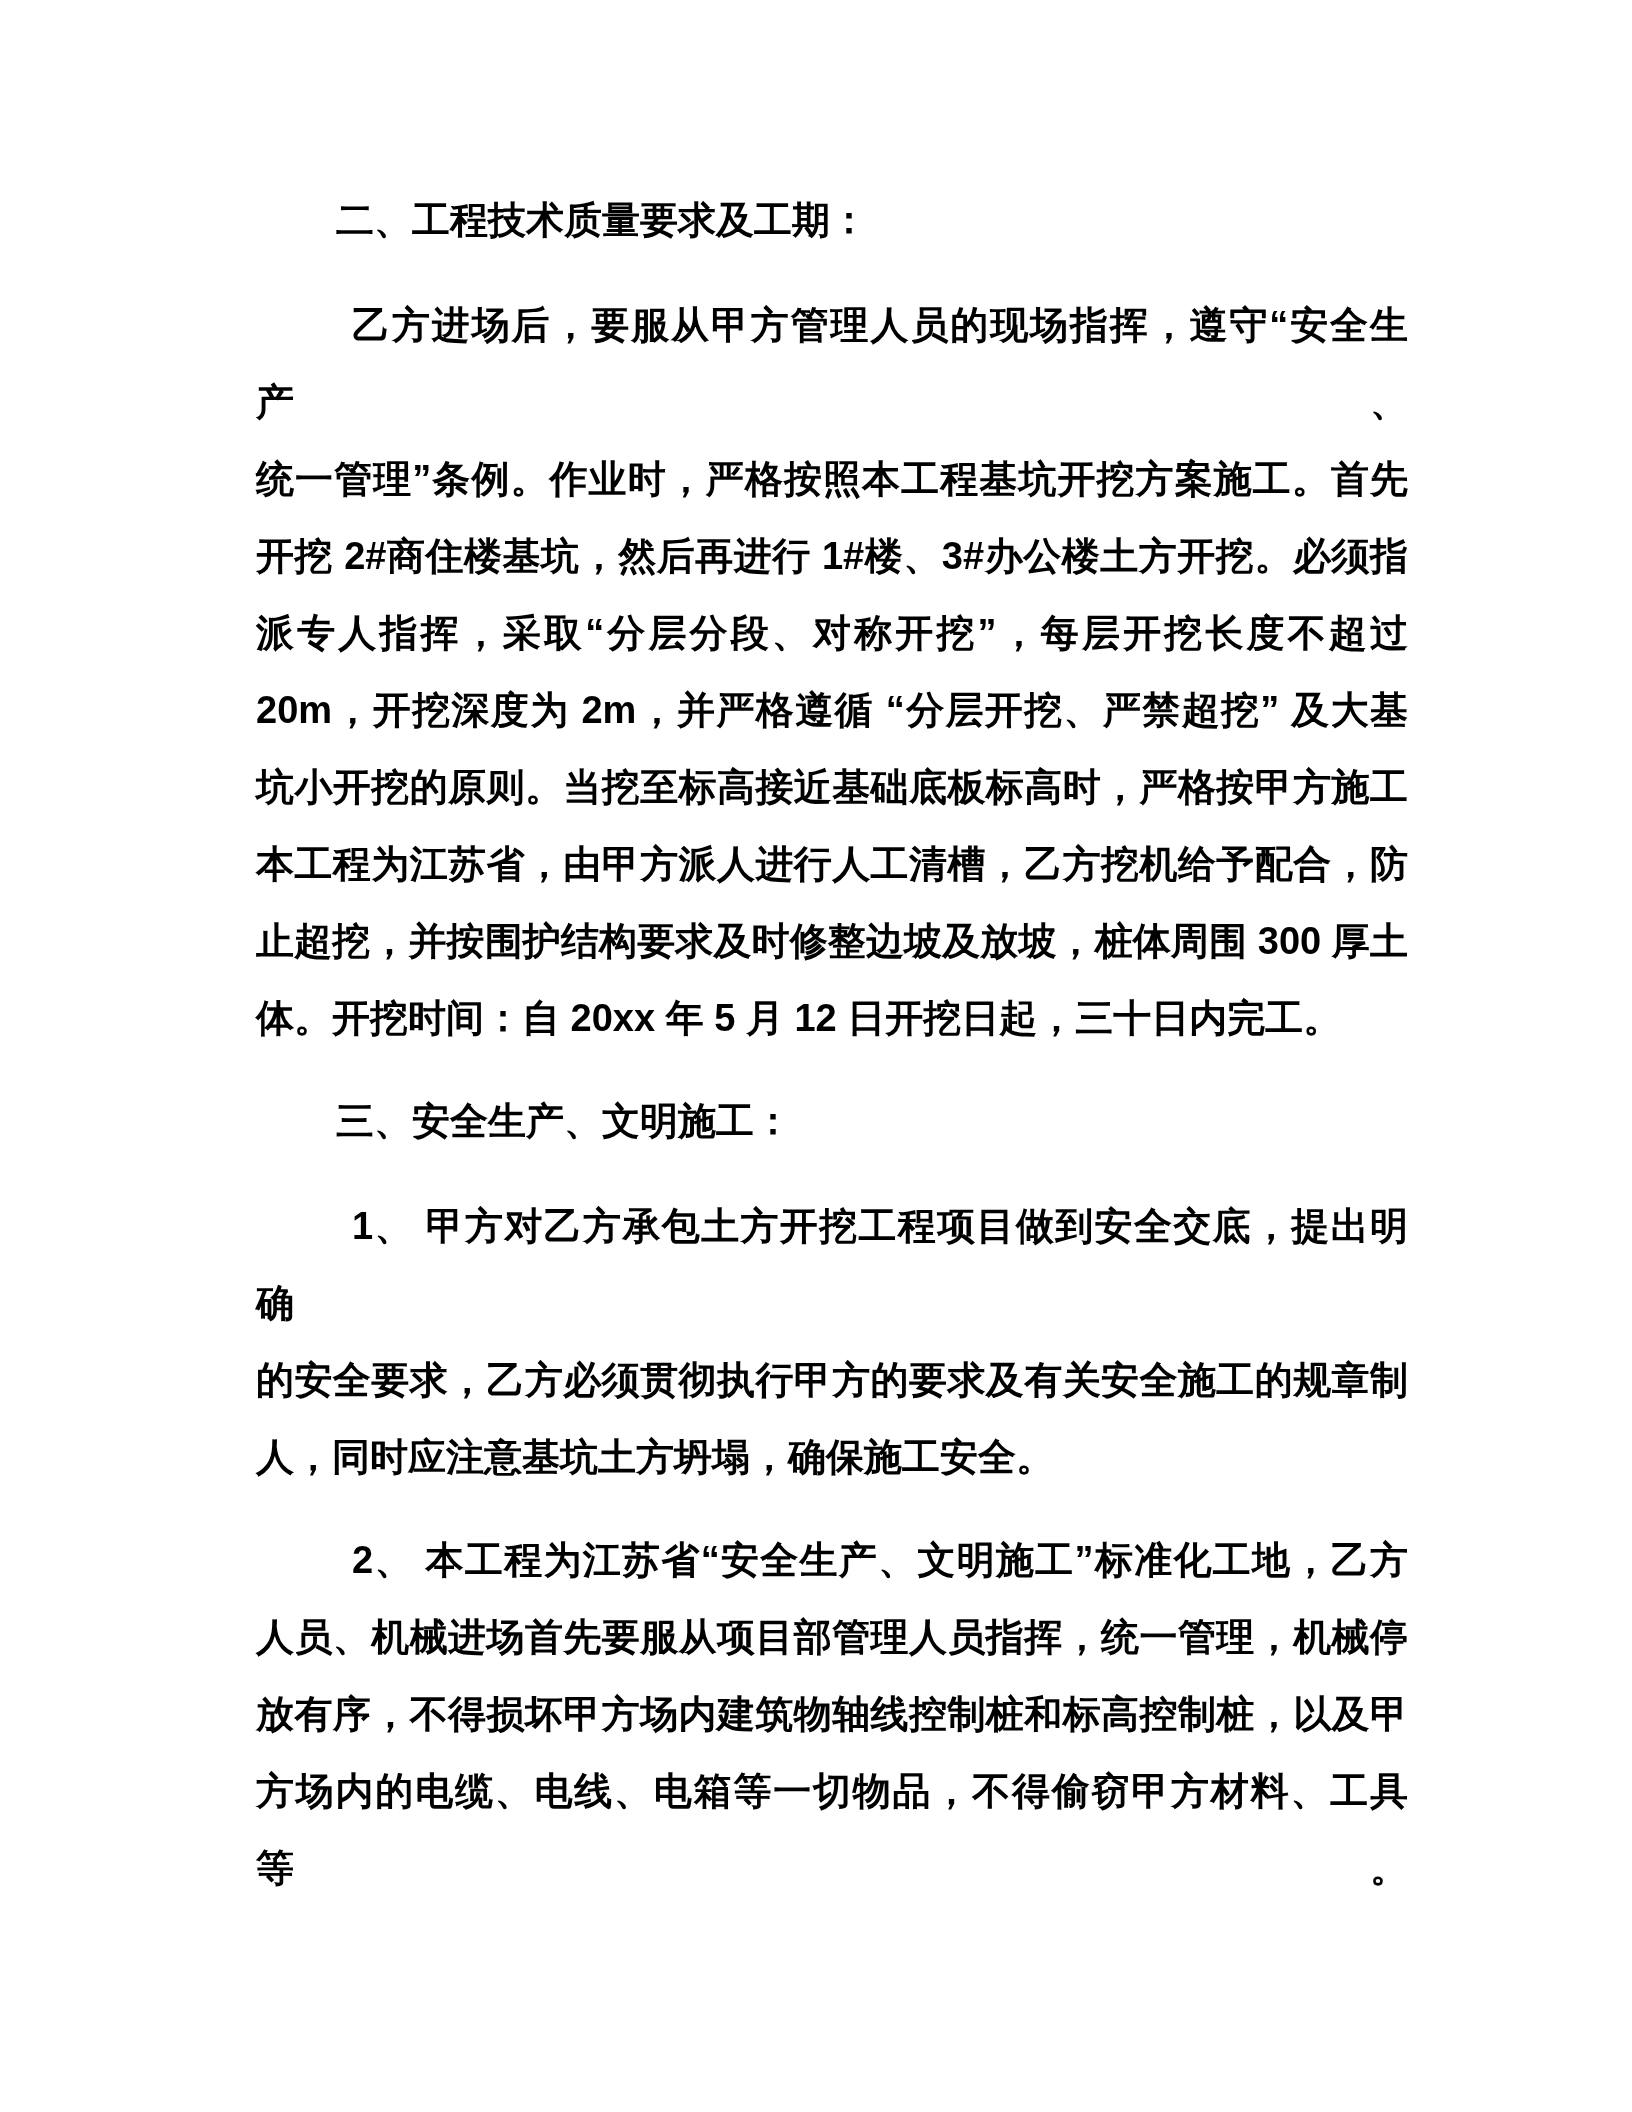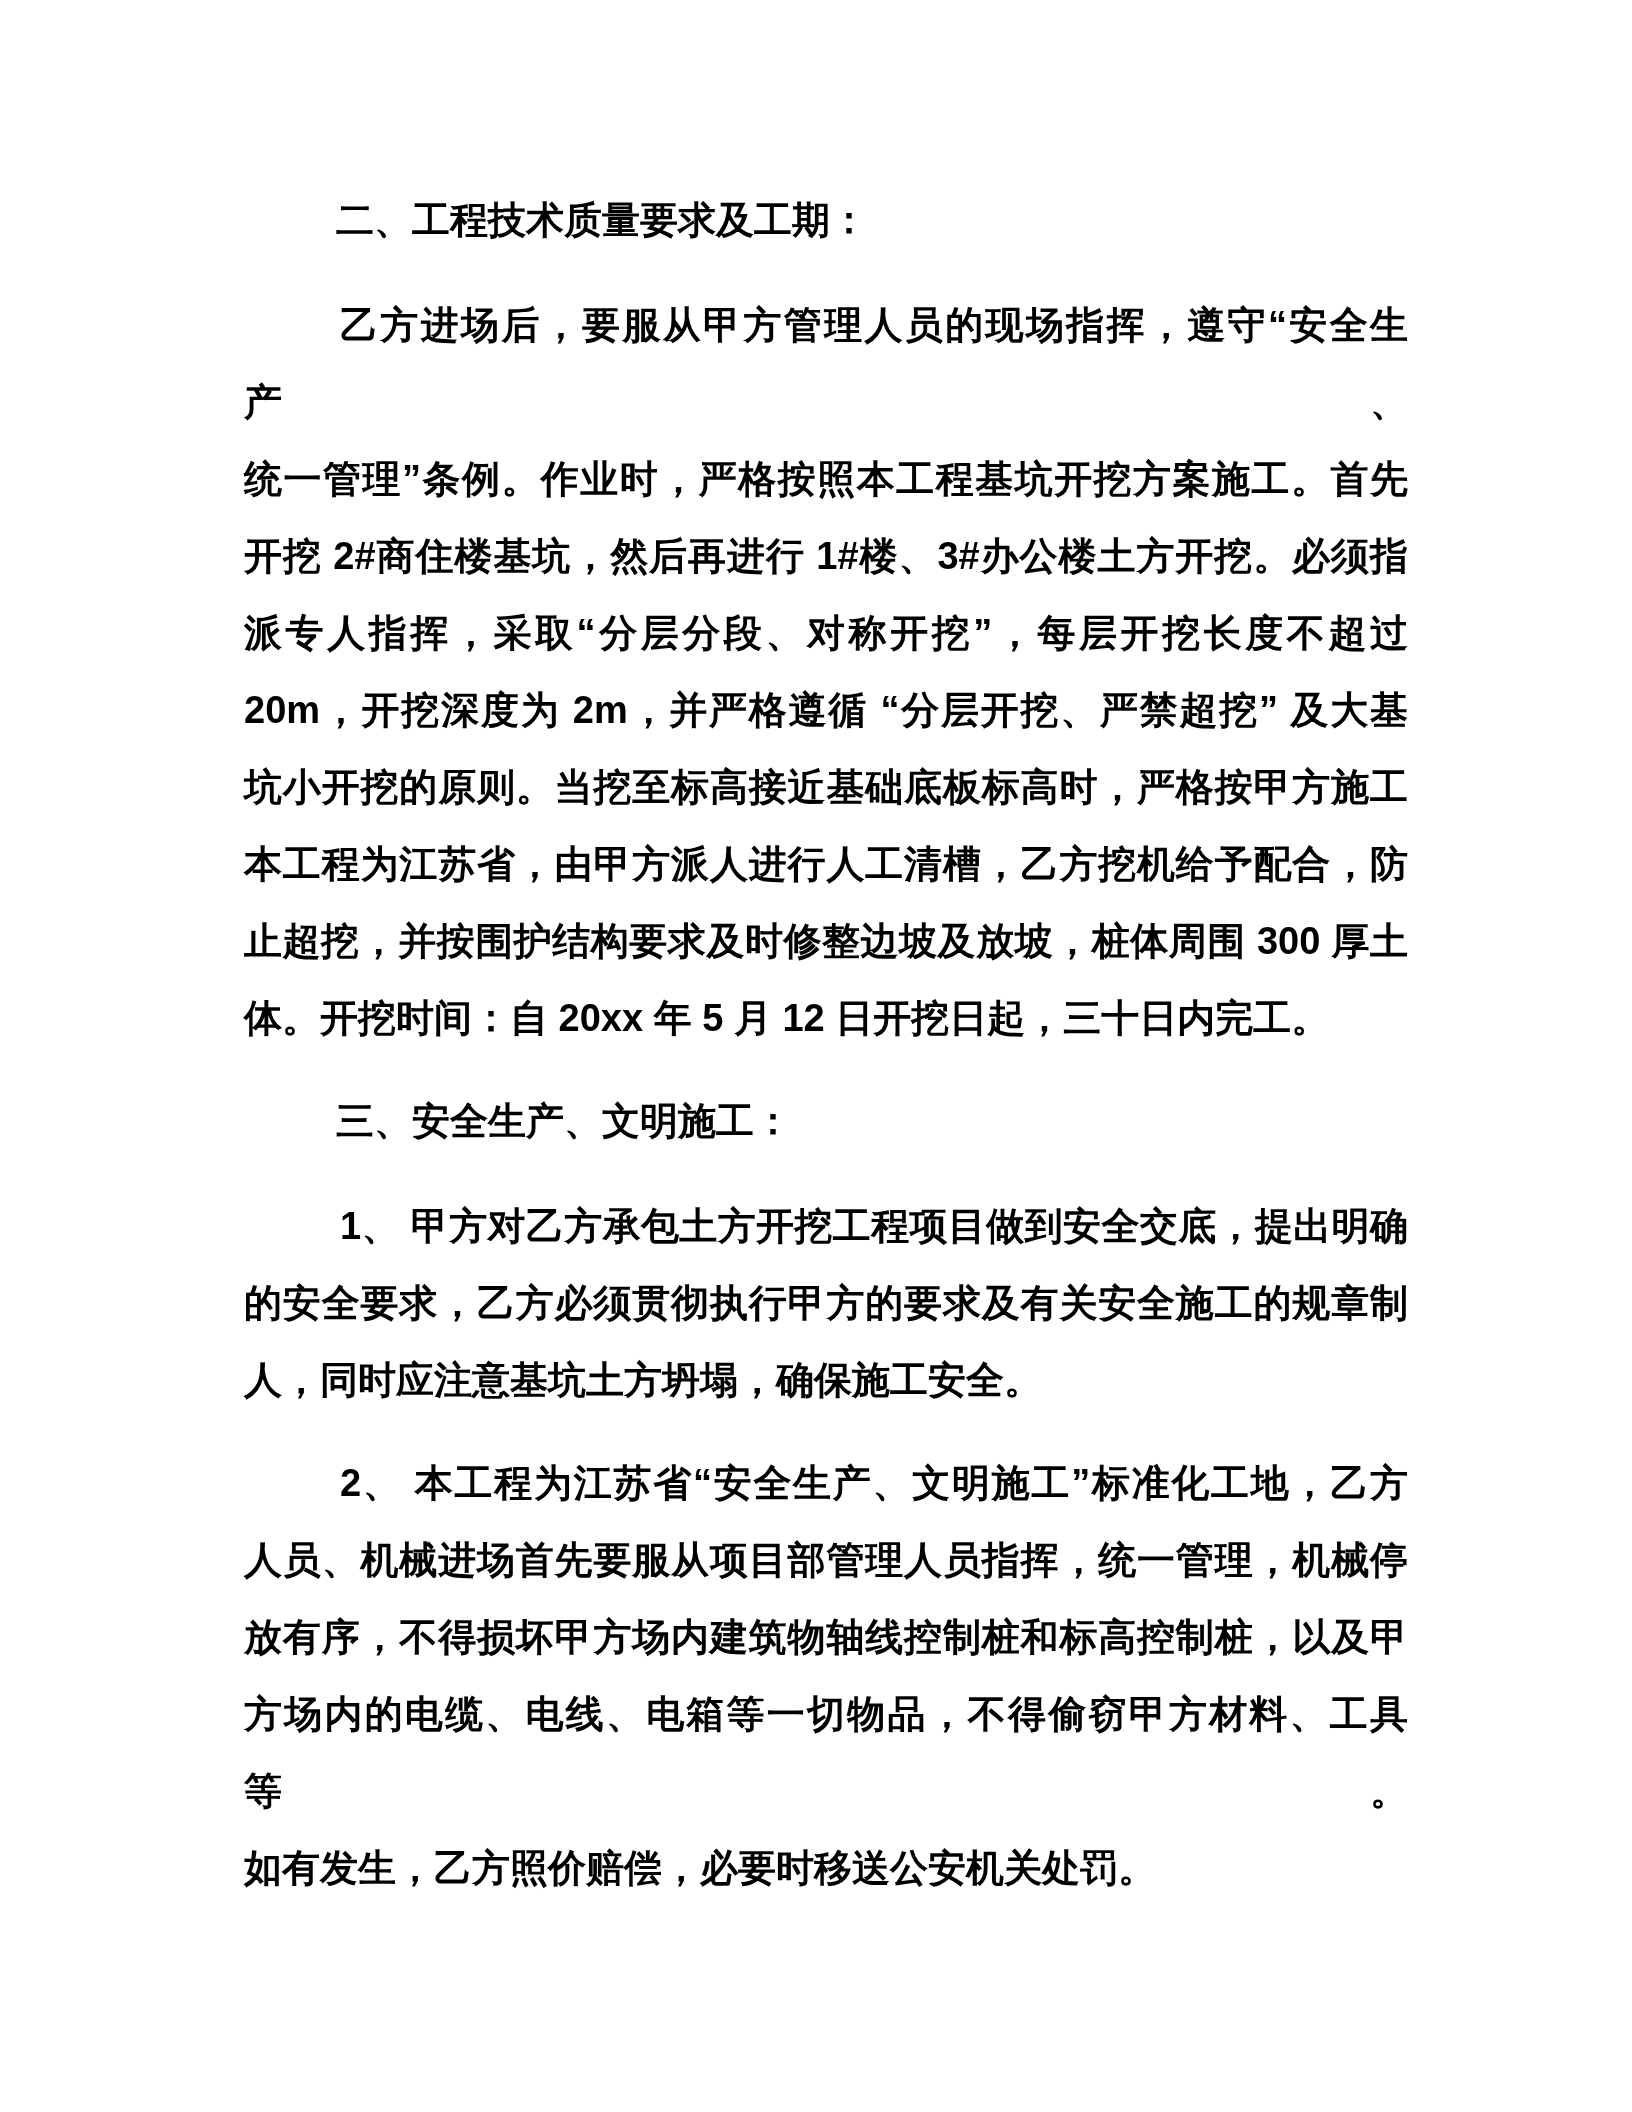--- a/index.html
+++ b/index.html
@@ -31,21 +31,21 @@
     text-align: justify;
     text-align-last: justify;
   }
   .indent {
     text-indent: 96px;
   }
   .heading {
     margin: 0 0 28px 0;
   }
   .para {
-    margin: 0 0 26px 4px;
+    margin: 0 0 26px 16px;
   }
   .para:last-child {
     margin-bottom: 0;
   }
 </style>
 </head>
 <body>
 
 <div class="page">
 
@@ -69,16 +69,15 @@
     <div class="doc-line indent j">1、 甲方对乙方承包土方开挖工程项目做到安全交底，提出明确</div>
     <div class="doc-line j">的安全要求，乙方必须贯彻执行甲方的要求及有关安全施工的规章制</div>
     <div class="doc-line">人，同时应注意基坑土方坍塌，确保施工安全。</div>
   </div>
 
   <div class="para">
     <div class="doc-line indent j">2、 本工程为江苏省“安全生产、文明施工”标准化工地，乙方</div>
     <div class="doc-line j">人员、机械进场首先要服从项目部管理人员指挥，统一管理，机械停</div>
     <div class="doc-line j">放有序，不得损坏甲方场内建筑物轴线控制桩和标高控制桩，以及甲</div>
     <div class="doc-line j">方场内的电缆、电线、电箱等一切物品，不得偷窃甲方材料、工具等。</div>
-    <div class="doc-line">如有发生，乙方照价赔偿，必要时移送公安机关处罚。</div>
   </div>
 
 </div>
 
 </body></html>

